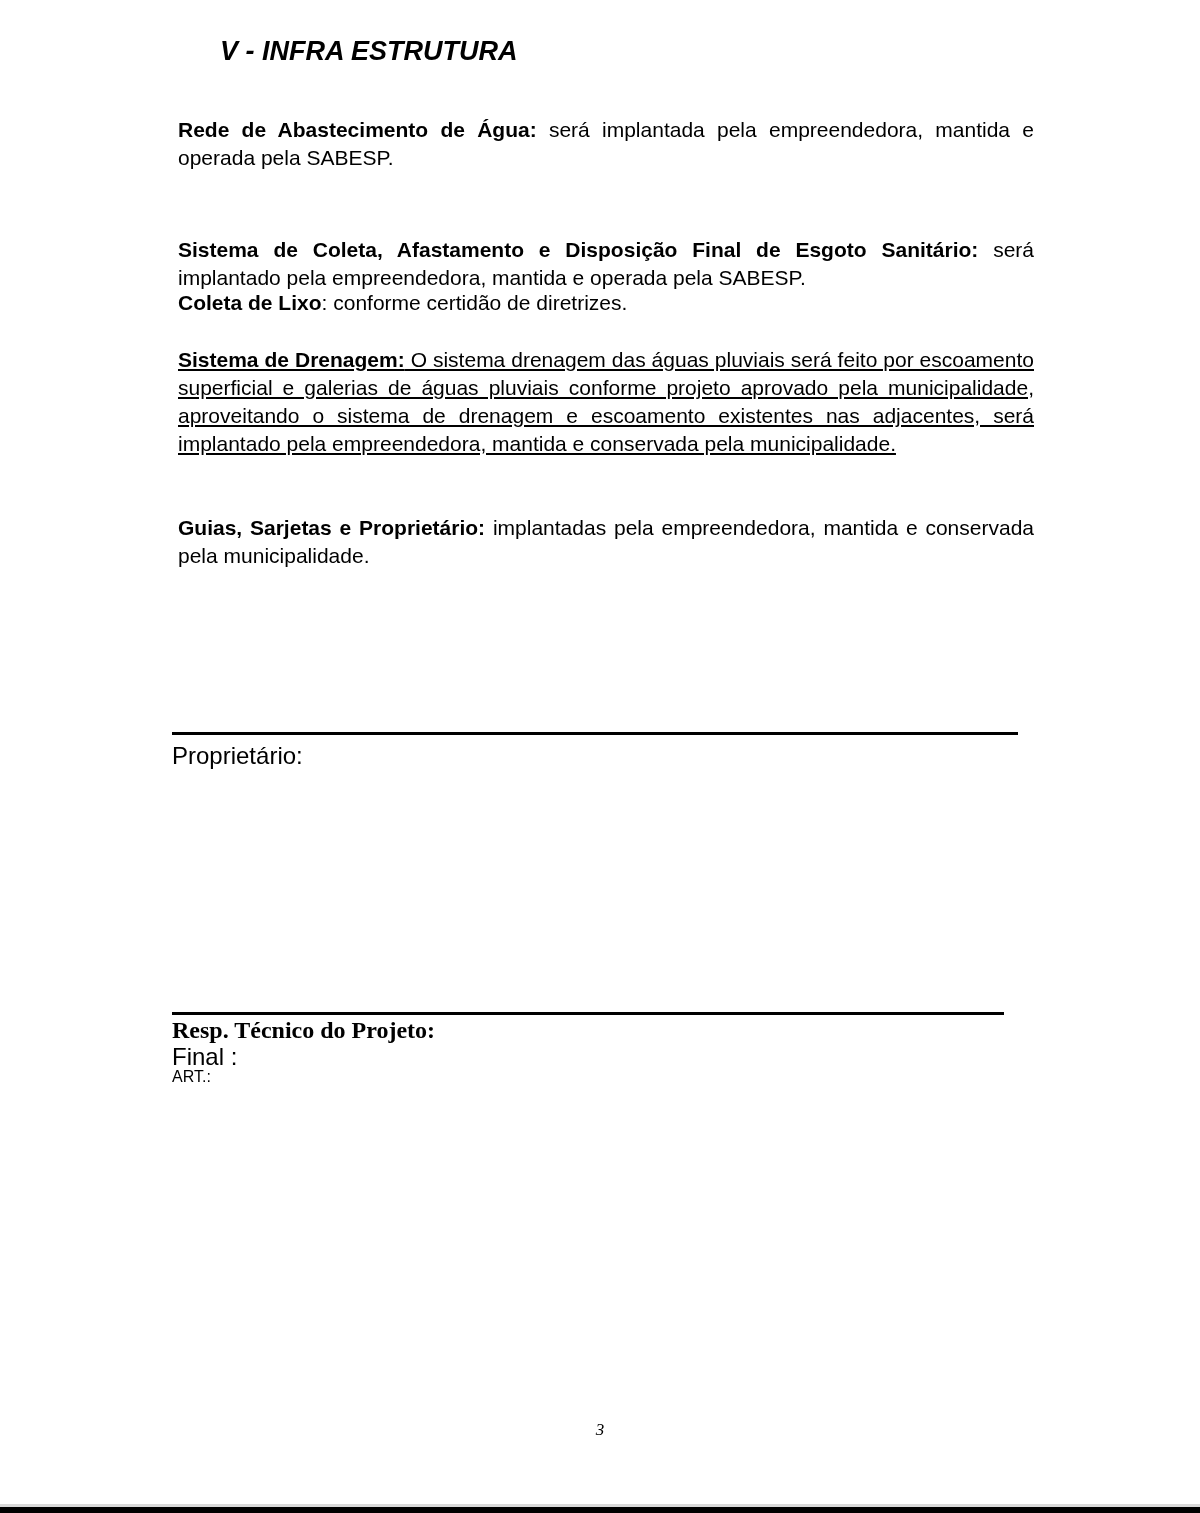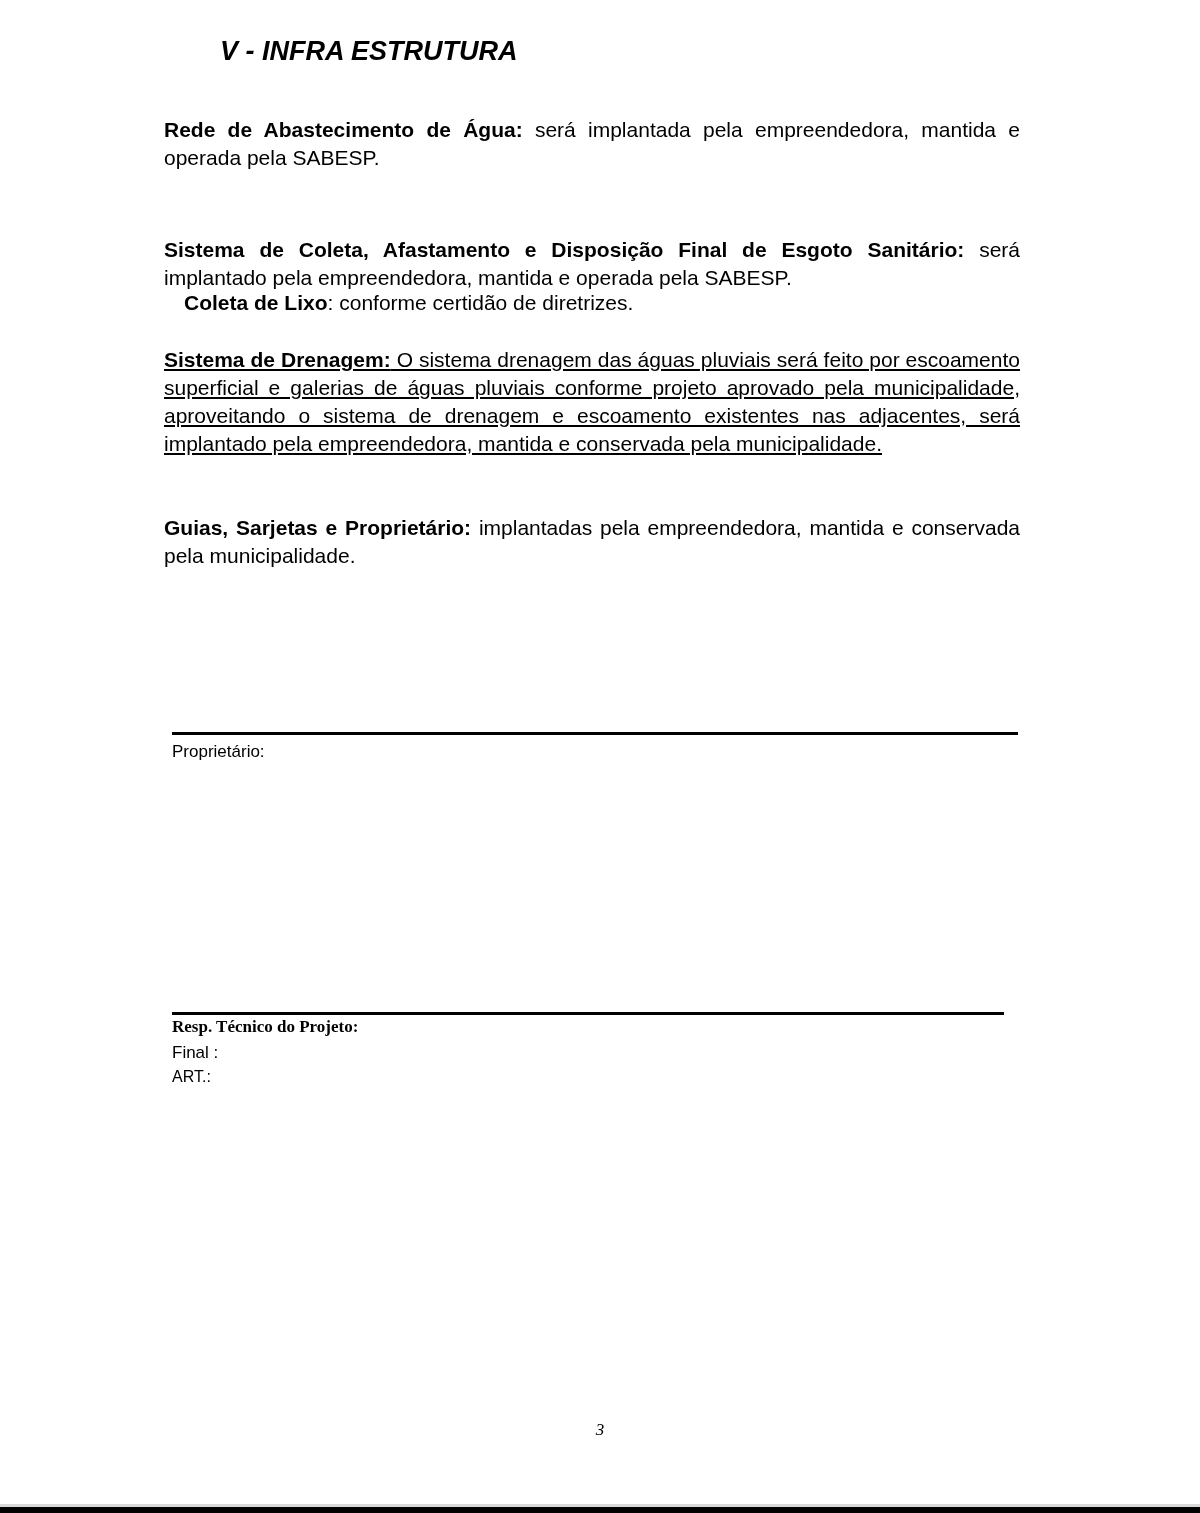--- a/index.html
+++ b/index.html
@@ -1,42 +1,42 @@
 <!DOCTYPE html>
 <html><head>
 <meta charset="utf-8">
 <style>
   html, body { margin:0; padding:0; background:#ffffff; }
   body { width:1200px; height:1513px; position:relative; overflow:hidden; font-family:"Liberation Sans", sans-serif; color:#000; }
   .title { position:absolute; left:172px; top:36px; font-size:27px; font-weight:bold; font-style:italic; letter-spacing:0;margin-left:48px; }
-  .para { position:absolute; left:164px; width:856px; font-size:21px; line-height:28px; text-align:justify; }
+  .para { position:absolute; left:178px; width:856px; font-size:21px; line-height:28px; text-align:justify; }
   .para b { font-weight:bold; }
   .sigline { position:absolute; left:172px; height:3px; background:#000; }
-  .label { position:absolute; left:172px; font-size:17px; }
+  .label { position:absolute; left:172px; font-size:24px; }
   .label.bold { font-weight:bold;font-family:Liberation Serif, serif; }
   .label.big { font-size:16px; }
   .pagenum { position:absolute; left:0; width:1200px; top:1420px; text-align:center; font-family:"Liberation Serif", serif; font-style:italic; font-size:17px; }
   .bottombar { position:absolute; left:0; top:1507px; width:1200px; height:6px; background:#000; }
   .bottombar-light { position:absolute; left:0; top:1504px; width:1200px; height:3px; background:#d9d9d9; }
 </style>
 </head>
 <body>
 
 <div>
   <div class="title">V - INFRA ESTRUTURA</div>
 
   <div class="para" style="top:116px;">
     <b>Rede de Abastecimento de Água:</b><span> será implantada pela empreendedora, mantida e operada pela SABESP.</span>
   </div>
 
   <div class="para" style="top:206px;margin-top:30px;">
     <b>Sistema de Coleta, Afastamento e Disposição Final de Esgoto Sanitário:</b><span> será implantado pela empreendedora, mantida e operada pela SABESP.</span>
   </div>
 
-  <div class="para" style="top:289px;margin-left:20px;">
+  <div class="para" style="top:289px;">
     <b>Coleta de Lixo</b><span>: conforme certidão de diretrizes.</span>
   </div>
 
   <div class="para" style="top:346px;text-decoration:underline;">
     <b>Sistema de Drenagem:</b><span> O sistema drenagem das águas pluviais será feito por escoamento superficial e galerias de águas pluviais conforme projeto aprovado pela municipalidade, aproveitando o sistema de drenagem e escoamento existentes nas adjacentes, será implantado pela empreendedora, mantida e conservada pela municipalidade.</span>
   </div>
 
   <div class="para" style="top:514px;">
     <b>Guias, Sarjetas e Proprietário:</b><span> implantadas pela empreendedora, mantida e conservada pela municipalidade.</span>
   </div>

